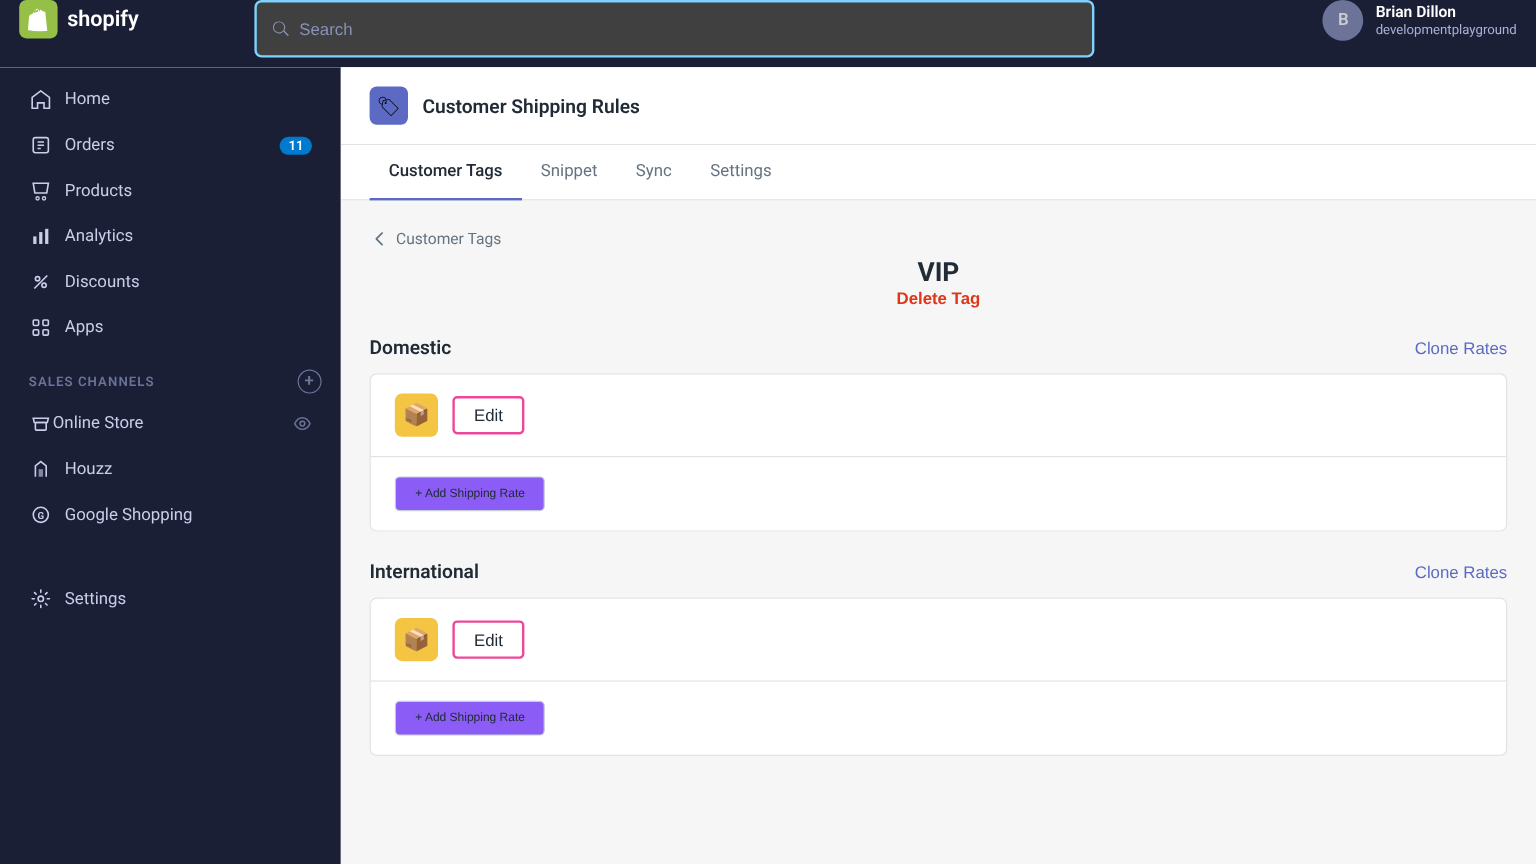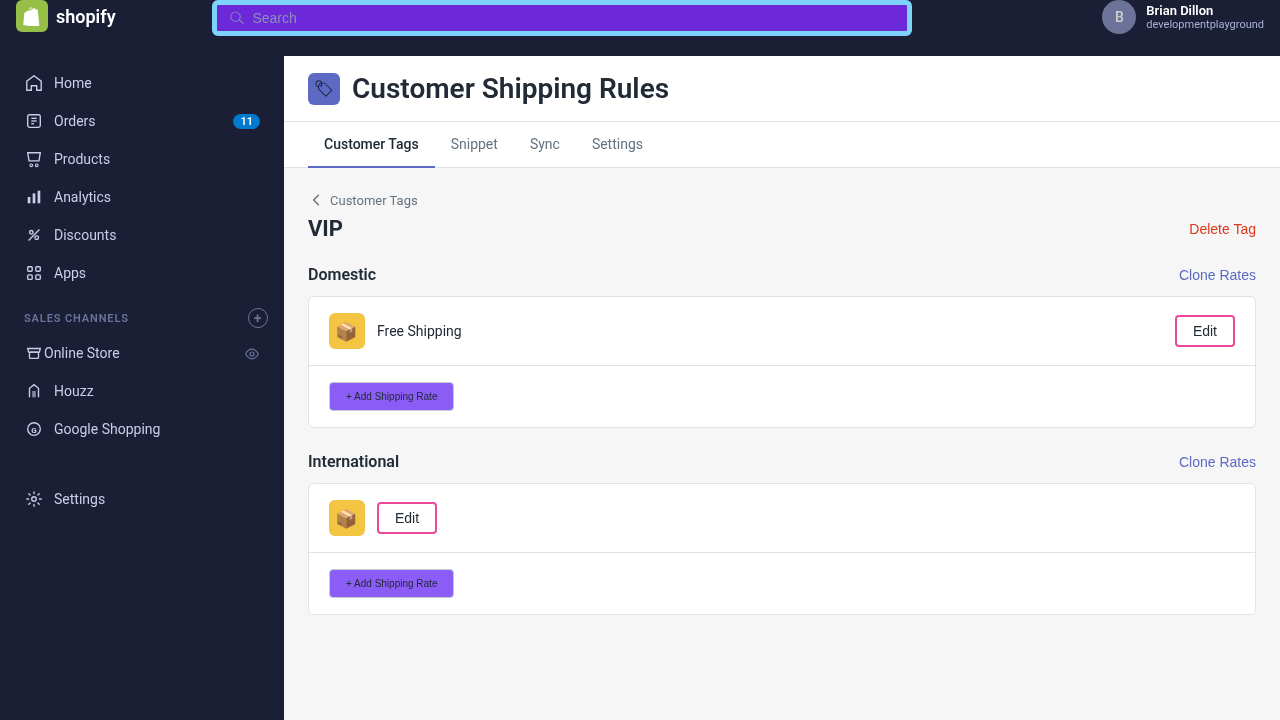--- a/index.html
+++ b/index.html
@@ -32,28 +32,28 @@
       display: flex;
       align-items: center;
       justify-content: center;
       color: white;
       font-size: 16px;
       font-weight: bold;
     }
     .search-bar {
       flex: 1;
       max-width: 700px;
-      background: #6d28d9;
-      border: 5px solid #7dd3fc;
+      background: #404040;
+      border: 2px solid #7dd3fc;
       border-radius: 6px;
       display: flex;
       align-items: center;
       padding: 0 12px;
       gap: 8px;
-      height: 36px;
+      height: 48px;
     }
     .search-bar input {
       background: transparent;
       border: none;
       outline: none;
       color: #aab2d5;
       font-size: 14px;
       width: 100%;
     }
     .search-bar input::placeholder { color: #8892b8; }
@@ -172,21 +172,21 @@
       width: 32px;
       height: 32px;
       background: #5c6ac4;
       border-radius: 6px;
       display: flex;
       align-items: center;
       justify-content: center;
       font-size: 16px;
     }
     .page-title {
-      font-size: 28px;
+      font-size: 16px;
       font-weight: 600;
       color: #212b36;
     }
 
     
     .tabs {
       background: white;
       display: flex;
       border-bottom: 1px solid #e1e3e5;
       padding: 0 24px;
@@ -226,33 +226,34 @@
       align-items: center;
       gap: 4px;
     }
 
     
     .tag-title-row {
       display: flex;
       align-items: center;
       justify-content: space-between;
       margin-bottom: 24px;
+      flex-direction: column;
     }
     .tag-title {
       font-size: 22px;
       font-weight: 700;
       color: #212b36;
     }
     .delete-tag-btn {
       color: #de3618;
       font-size: 14px;
       cursor: pointer;
       background: none;
       border: none;
-      font-weight: 400;
+      font-weight: 700;
     }
 
     
     .section-header {
       display: flex;
       align-items: center;
       justify-content: space-between;
       margin-bottom: 12px;
     }
     .section-title {
@@ -502,42 +503,41 @@
         <span class="breadcrumb-link">Customer Tags</span>
       </div>
 
       <div class="tag-title-row">
         <h2 class="tag-title">VIP</h2>
         <button class="delete-tag-btn">Delete Tag</button>
       </div>
 
       <div class="section-header">
         <span class="section-title">Domestic</span>
-        <button class="clone-rates-btn">Clone Rates</button>
-      </div>
-      <div class="shipping-card">
-        <div class="shipping-rate-row">
-          <div class="rate-icon">📦</div>
-          <span class="rate-name">Free Shipping</span>
-          <button class="edit-btn">Edit</button>
-        </div>
-        <div class="add-rate-row">
-          <button class="add-rate-btn">+ Add Shipping Rate</button>
-        </div>
-      </div>
-
-      <div class="section-header">
-        <span class="section-title">International</span>
         <button class="clone-rates-btn">Clone Rates</button>
       </div>
       <div class="shipping-card">
         <div class="shipping-rate-row">
           <div class="rate-icon">📦</div>
           <button class="edit-btn">Edit</button>
         </div>
         <div class="add-rate-row">
           <button class="add-rate-btn">+ Add Shipping Rate</button>
         </div>
       </div>
 
+      <div class="section-header">
+        <span class="section-title">International</span>
+        <button class="clone-rates-btn">Clone Rates</button>
+      </div>
+      <div class="shipping-card">
+        <div class="shipping-rate-row">
+          <div class="rate-icon">📦</div>
+          <button class="edit-btn">Edit</button>
+        </div>
+        <div class="add-rate-row">
+          <button class="add-rate-btn">+ Add Shipping Rate</button>
+        </div>
+      </div>
+
     </div>
   </div>
 </div>
 
 </body></html>

